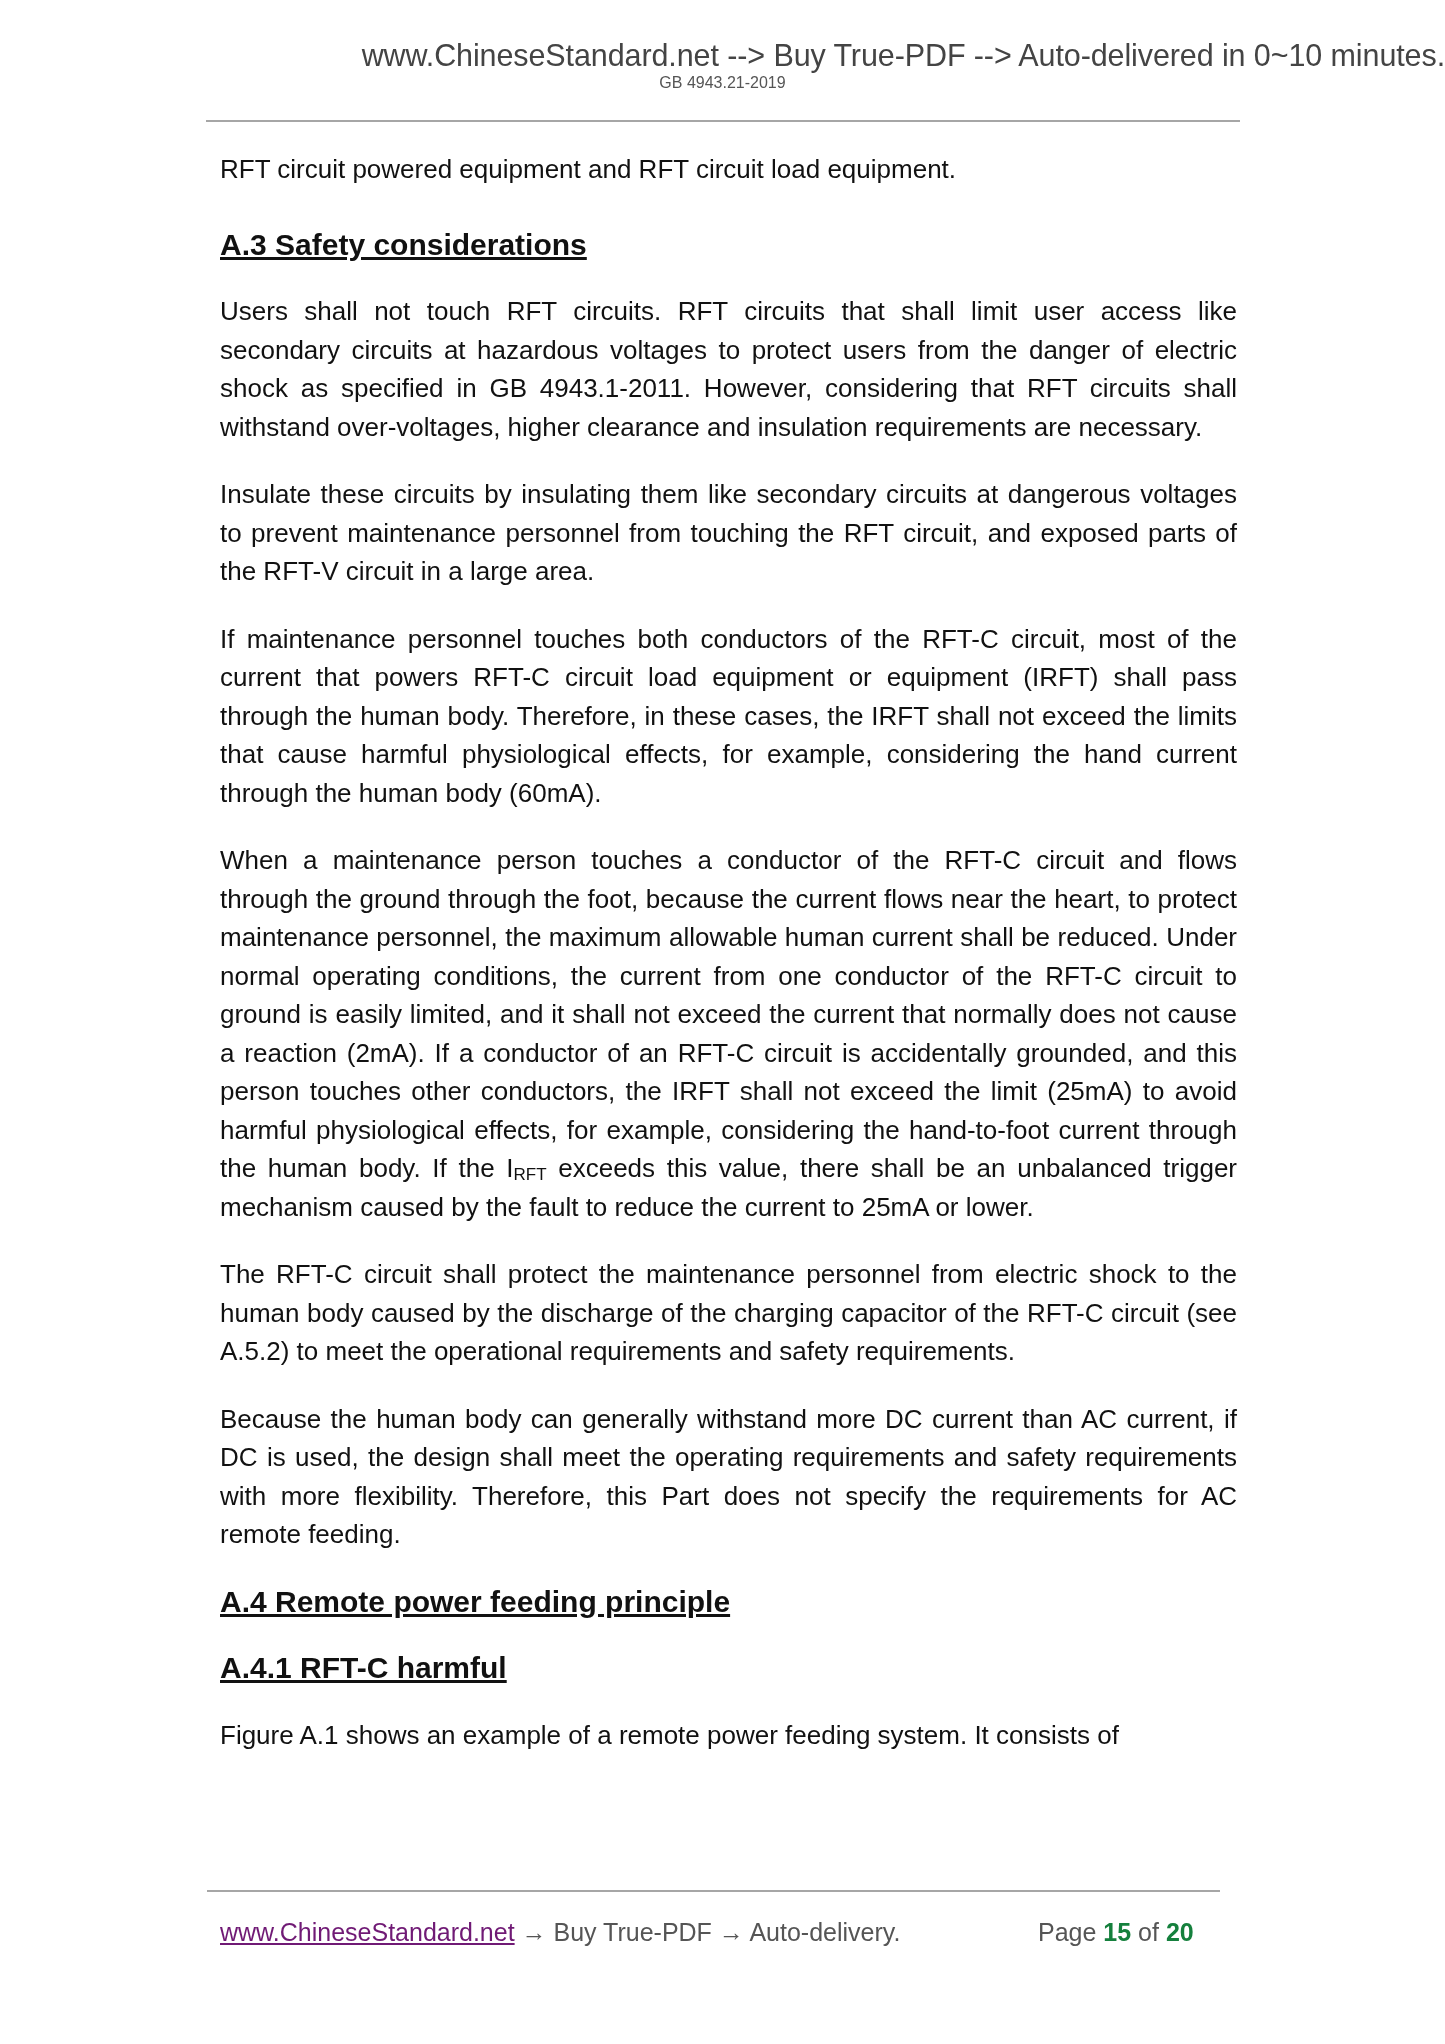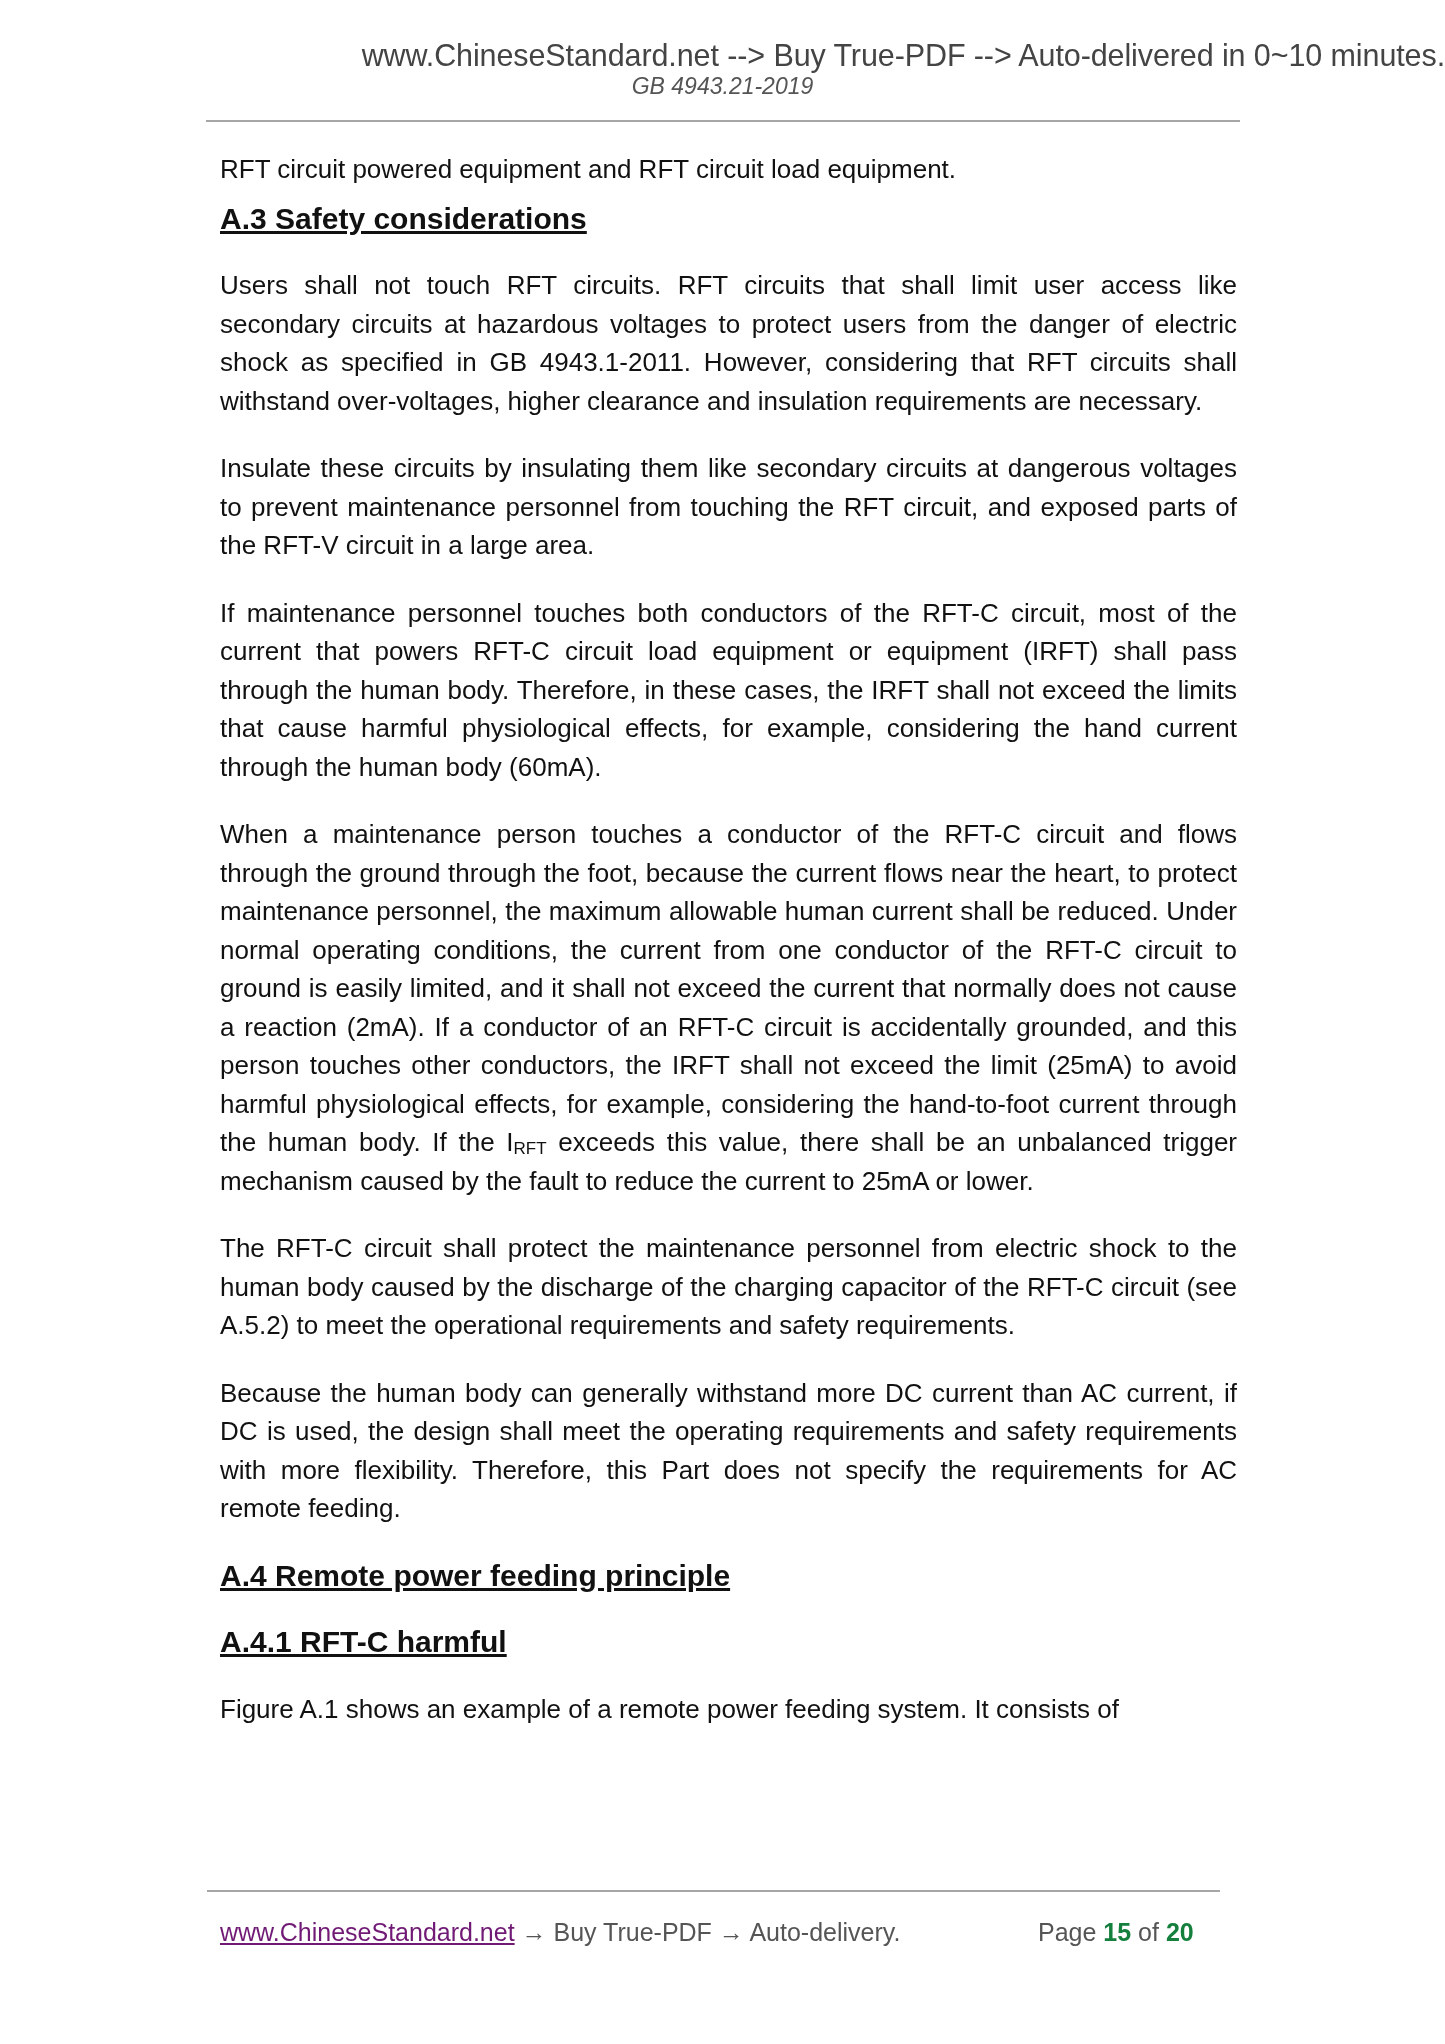--- a/index.html
+++ b/index.html
@@ -1,27 +1,27 @@
 <!DOCTYPE html>
 <html><head>
   <meta charset="utf-8">
   <style>
     html, body { margin: 0; padding: 0; background: #ffffff; }
     body { width: 1445px; height: 2044px; position: relative; overflow: hidden;
            font-family: "Liberation Sans", sans-serif; color: #111111; }
     .hdr-top { position: absolute; left: 0; width: 1445px; top: 40px; text-align: right;
                font-size: 30.5px; color: #444444; line-height: 1; letter-spacing: -0.1px; }
     .hdr-std { position: absolute; left: 0; width: 1445px; top: 75px; text-align: center;
-               font-size: 23px; color: #555555; line-height: 1; font-style: italic; }
+               font-size: 16px; color: #555555; line-height: 1; }
     .hdr-line { position: absolute; left: 206px; width: 1034px; top: 120px; height: 0;
                 border-top: 2px solid #a6a6a6; }
     .content { position: absolute; left: 220px; top: 150px; width: 1017px;
                font-size: 26px; line-height: 38.5px; }
     .content p { margin: 0 0 29px 0; text-align: justify; }
-    .content p.first { margin-bottom: 11px; text-align: left; }
+    .content p.first { margin-bottom: 37px; text-align: left; }
     .content h3 { margin: 0 0 28px 0; font-size: 30px; font-weight: bold; line-height: 38.5px; text-decoration: underline; }
     .content sub { font-size: 17px; vertical-align: -3px; line-height: 0; }
     .ftr-line { position: absolute; left: 207px; width: 1013px; top: 1890px; height: 0;
                 border-top: 2px solid #a6a6a6; }
     .ftr { position: absolute; left: 220px; top: 1920px; width: 1000px; font-size: 25px;
            color: #555555; line-height: 1; }
     .ftr a { color: #701a75; text-decoration: underline; }
     .ftr .page { position: absolute; left: 818px; top: 0; white-space: nowrap; }
     .ftr .page b { color: #15803d; }
   </style>

